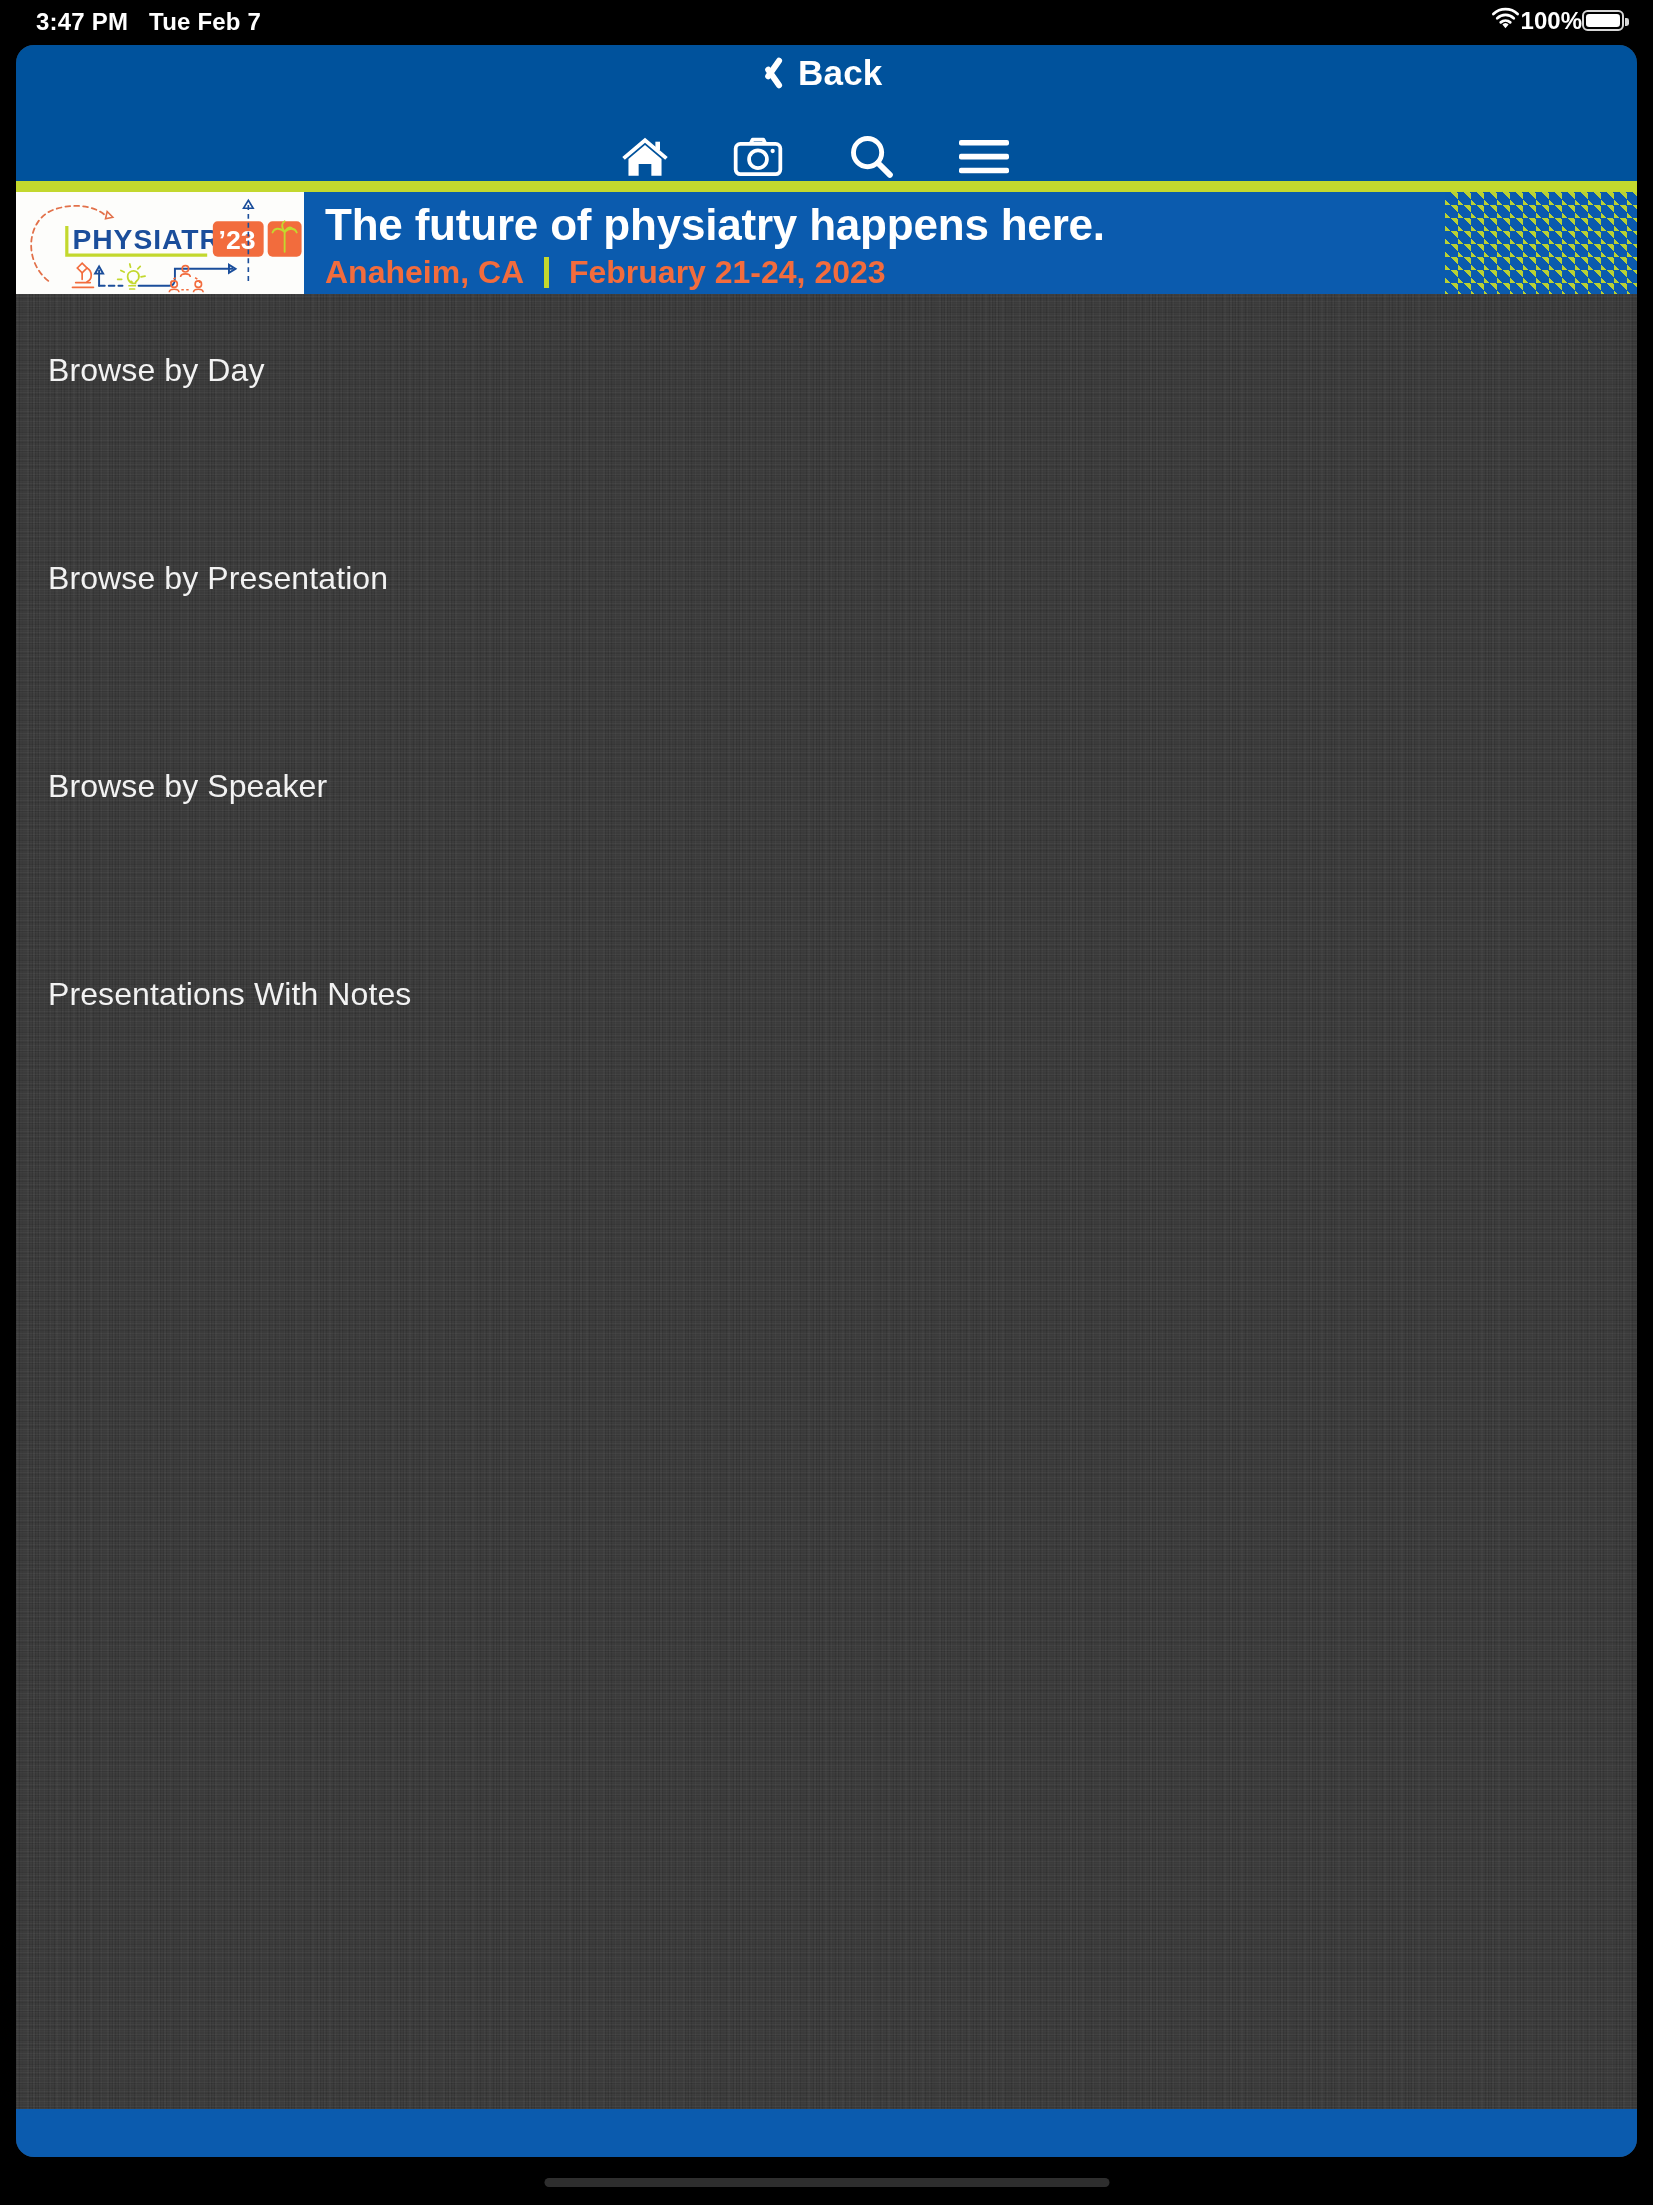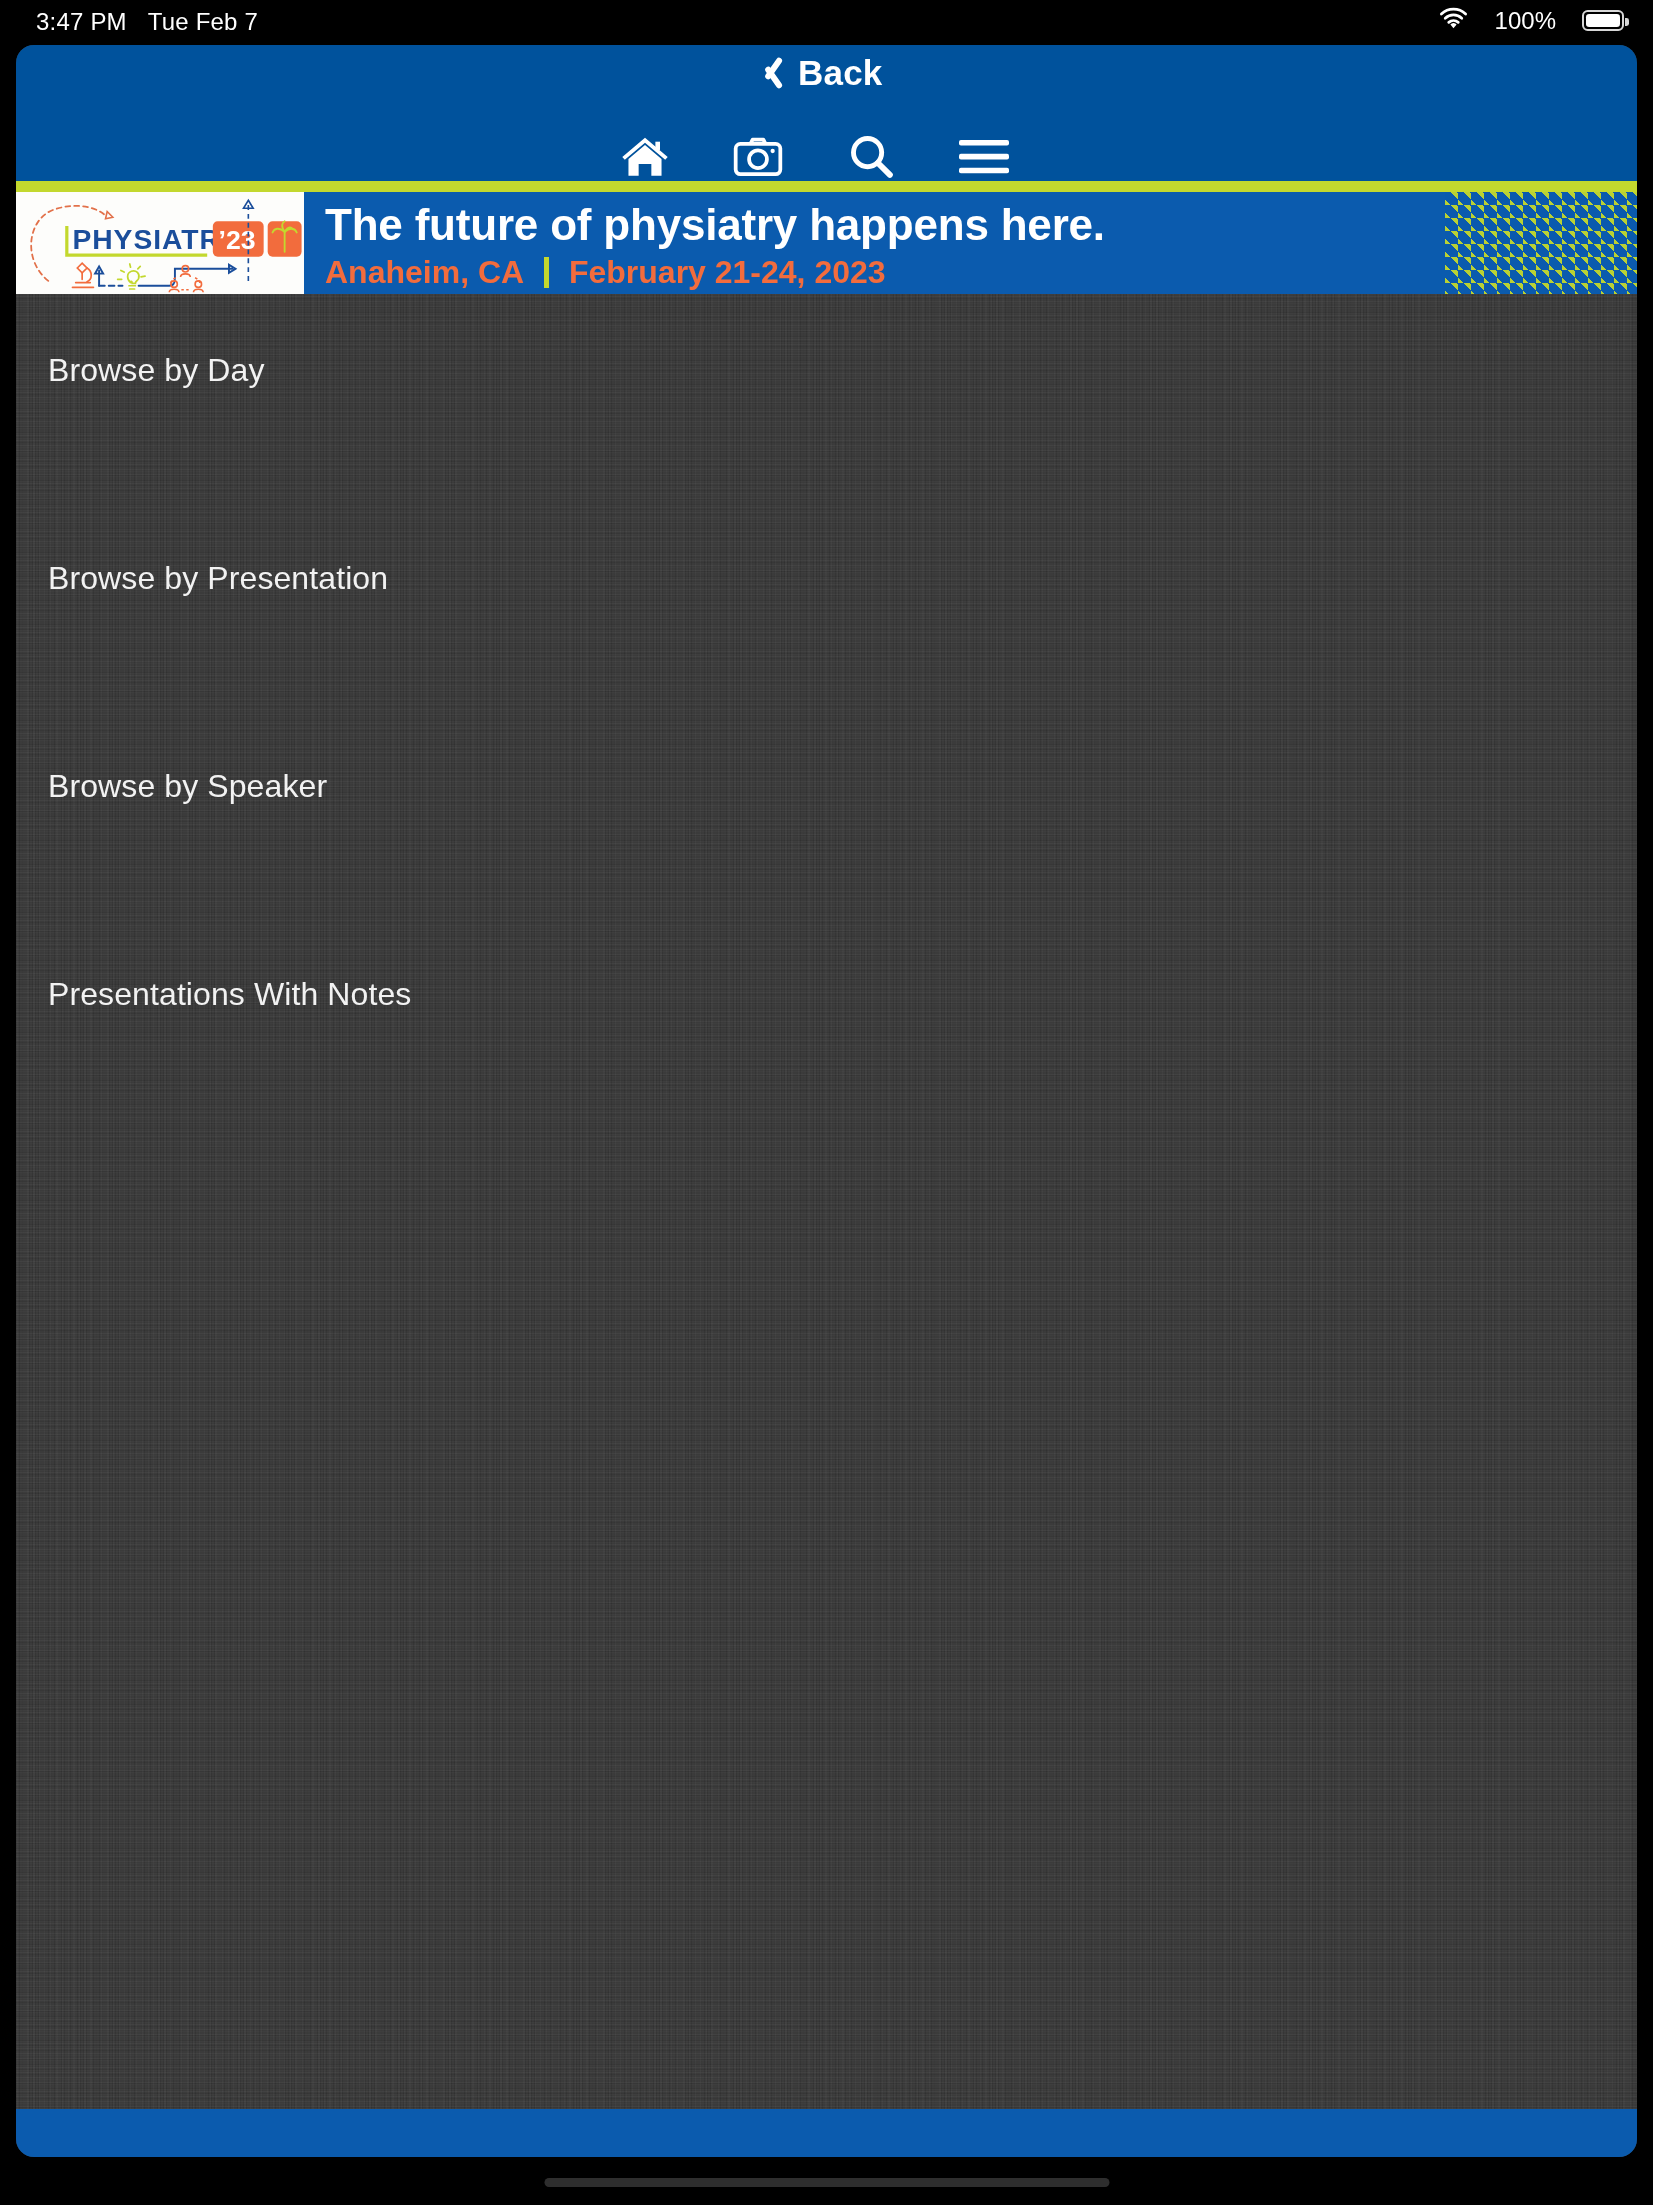--- a/index.html
+++ b/index.html
@@ -8,26 +8,26 @@
     background:#000;
     font-family:"Liberation Sans", sans-serif;
     overflow:hidden;
   }
 
   #screen{ position:relative; width:1653px; height:2205px; background:#000; }
 
   
   .statusbar{
     position:absolute; top:0; left:0; width:1653px; height:42px;
-    color:#fff; display:flex; align-items:center;
+    color:#fff; display:flex; align-items:center;font-weight:bold;
   }
   .sb-left{ position:absolute; left:36px; top:8px; display:flex; align-items:baseline; gap:21px; }
   .sb-time{ font-size:24px; letter-spacing:0.2px; }
   .sb-date{ font-size:24px; letter-spacing:0.2px; }
-  .sb-right{ position:absolute; right:29px; top:6.5px; display:flex; align-items:center; gap:26px; }
+  .sb-right{ position:absolute; right:29px; top:6.5px; display:flex; align-items:center; gap:0; }
   .sb-batt-pct{ font-size:24px; }
   .batt{
     width:42px; height:21px; border:2.4px solid #d8d8d8; border-radius:5.7px;
     position:relative; display:inline-block;
   }
   .batt:after{
     content:""; position:absolute; right:-6.5px; top:5.7px; width:3.2px; height:8px;
     background:#d8d8d8; border-radius:0 2.4px 2.4px 0;
   }
   .batt i{ position:absolute; left:1.6px; top:1.6px; bottom:1.6px; width:calc(100% - 3.2px); background:#fff; border-radius:3.2px; display:block; }

